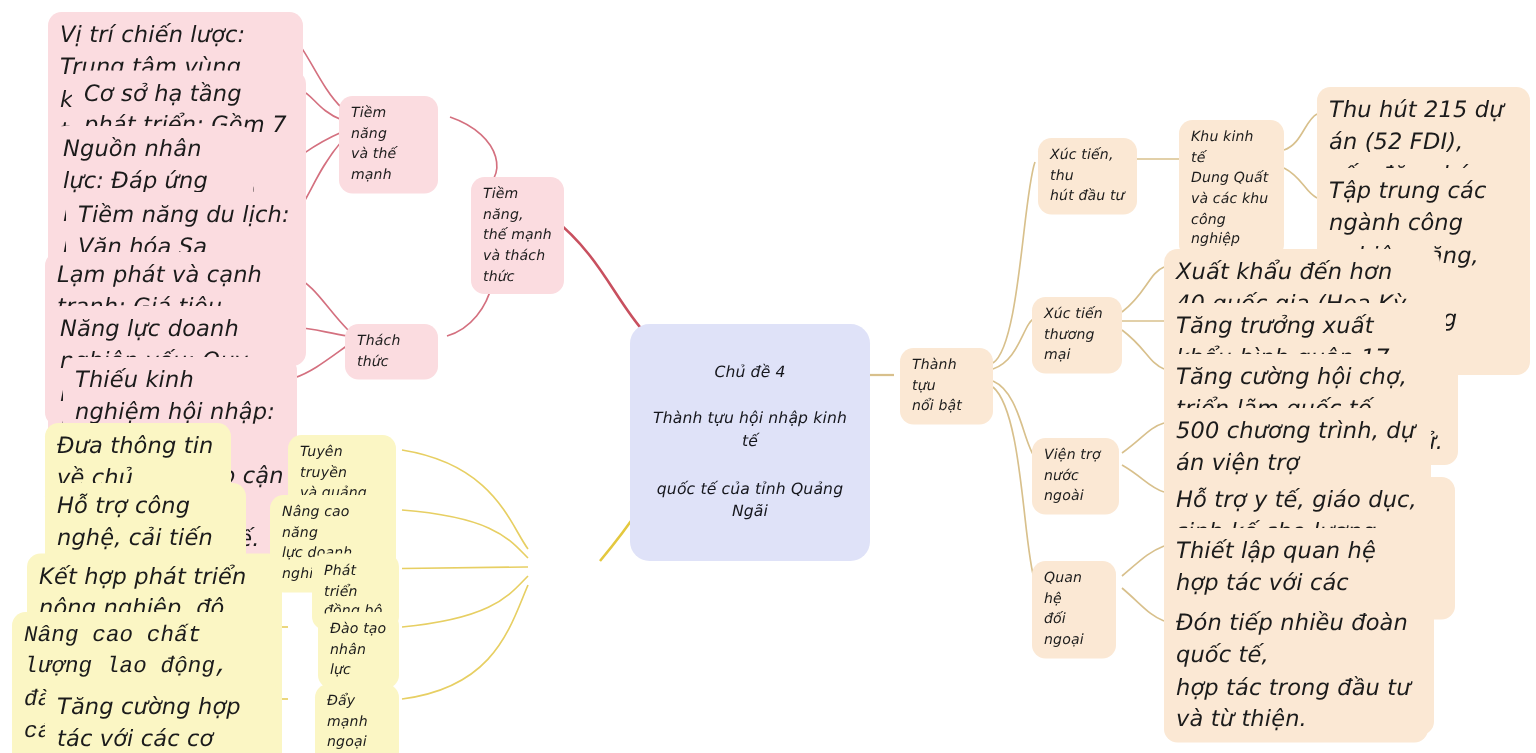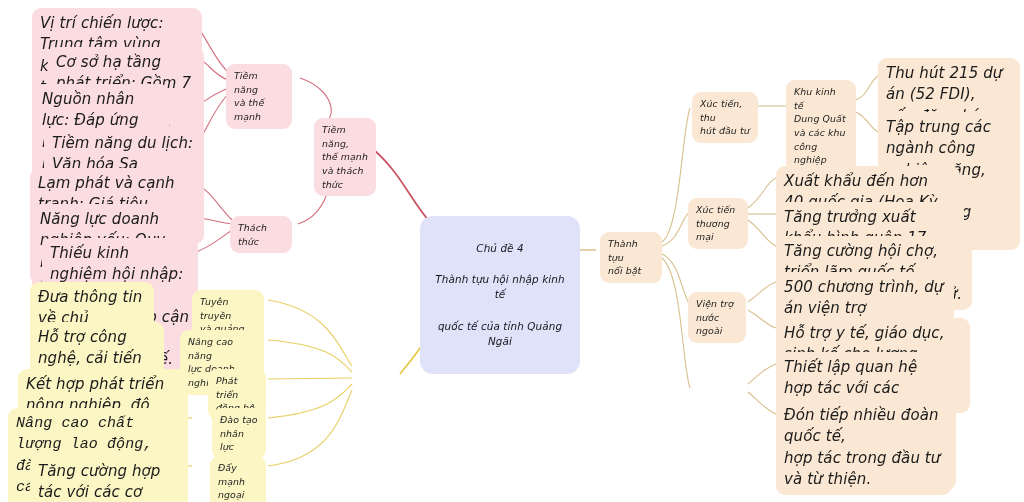--- a/index.html
+++ b/index.html
@@ -220,20 +220,22 @@
   <div class="node peach hub" style="left:688px; top:292px; width:58px;">Viện trợ
 nước ngoài</div>
 
   <div class="node peach" style="left:776px; top:272px; width:178px;">500 chương trình, dự án viện trợ
 PCPNN (2013–2023), tổng giá trị
 720,8 tỷ đồng.</div>
 
   <div class="node peach" style="left:776px; top:318px; width:194px;">Hỗ trợ y tế, giáo dục, sinh kế cho lượng
 dân vùng sâu, vùng xa.</div>
 
+  <div class="node peach hub" style="left:688px; top:374px; width:56px;">Quan hệ
+đối ngoại</div>
 
   <div class="node peach" style="left:776px; top:352px; width:180px;">Thiết lập quan hệ hợp tác với các
 tỉnh Lào (Champasak, Attapeu),
 Trung Quốc (Hà Bắc).</div>
 
   <div class="node peach" style="left:776px; top:400px; width:176px;">Đón tiếp nhiều đoàn quốc tế,
 hợp tác trong đầu tư và từ thiện.</div>
 
 </div>
 

